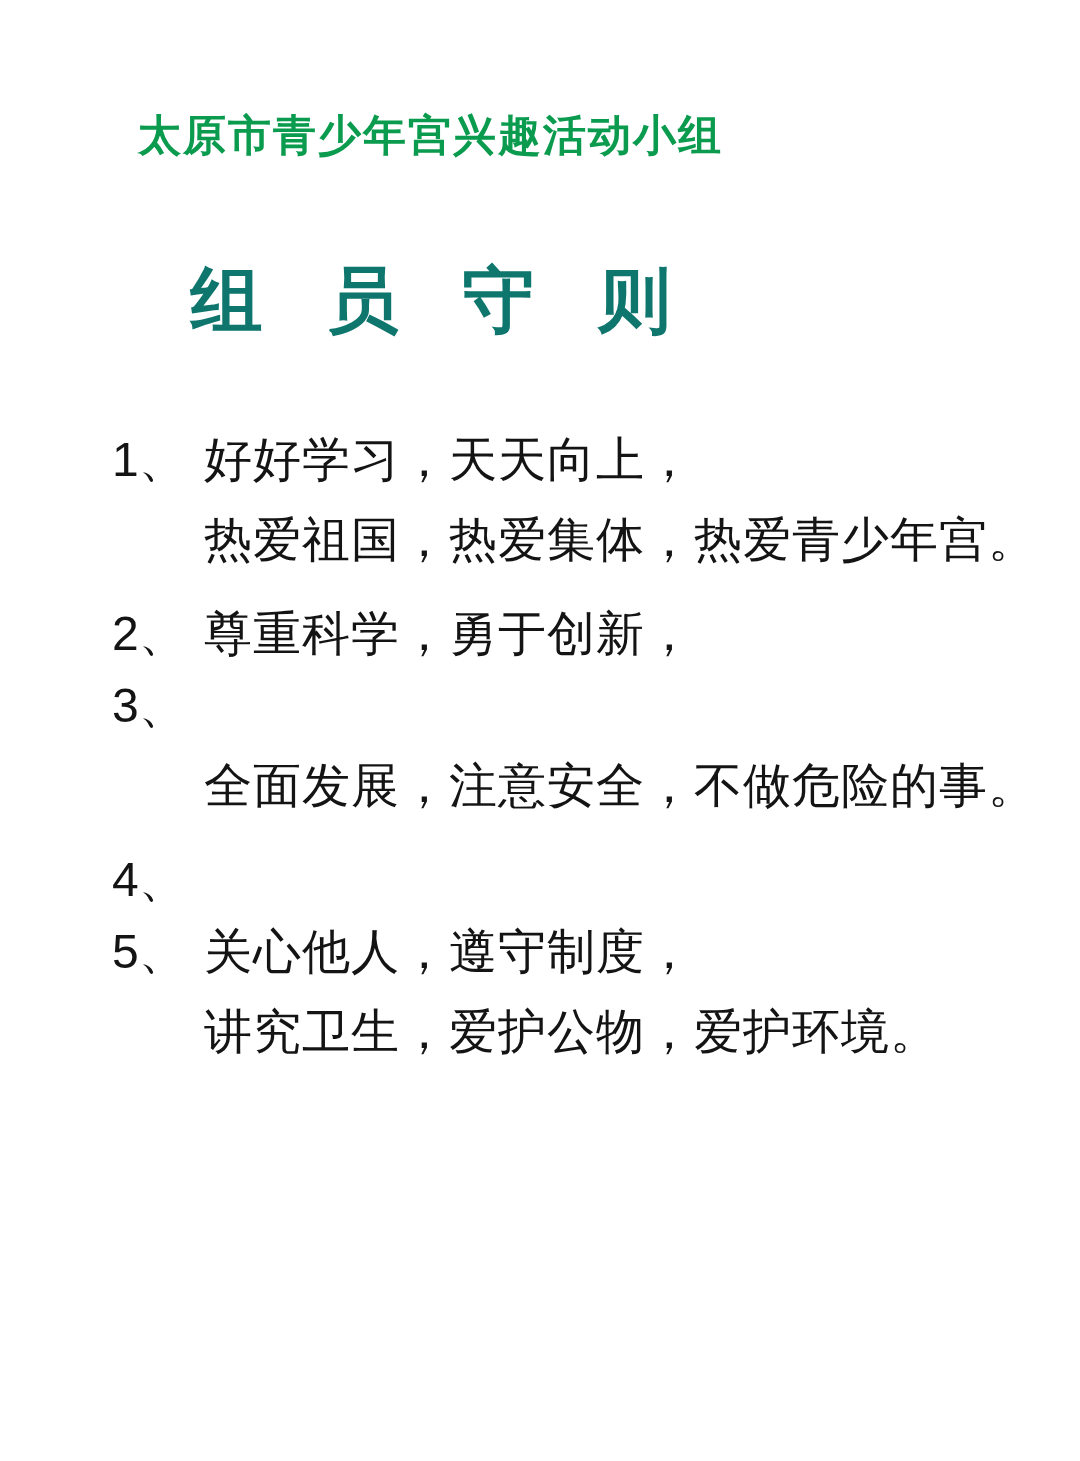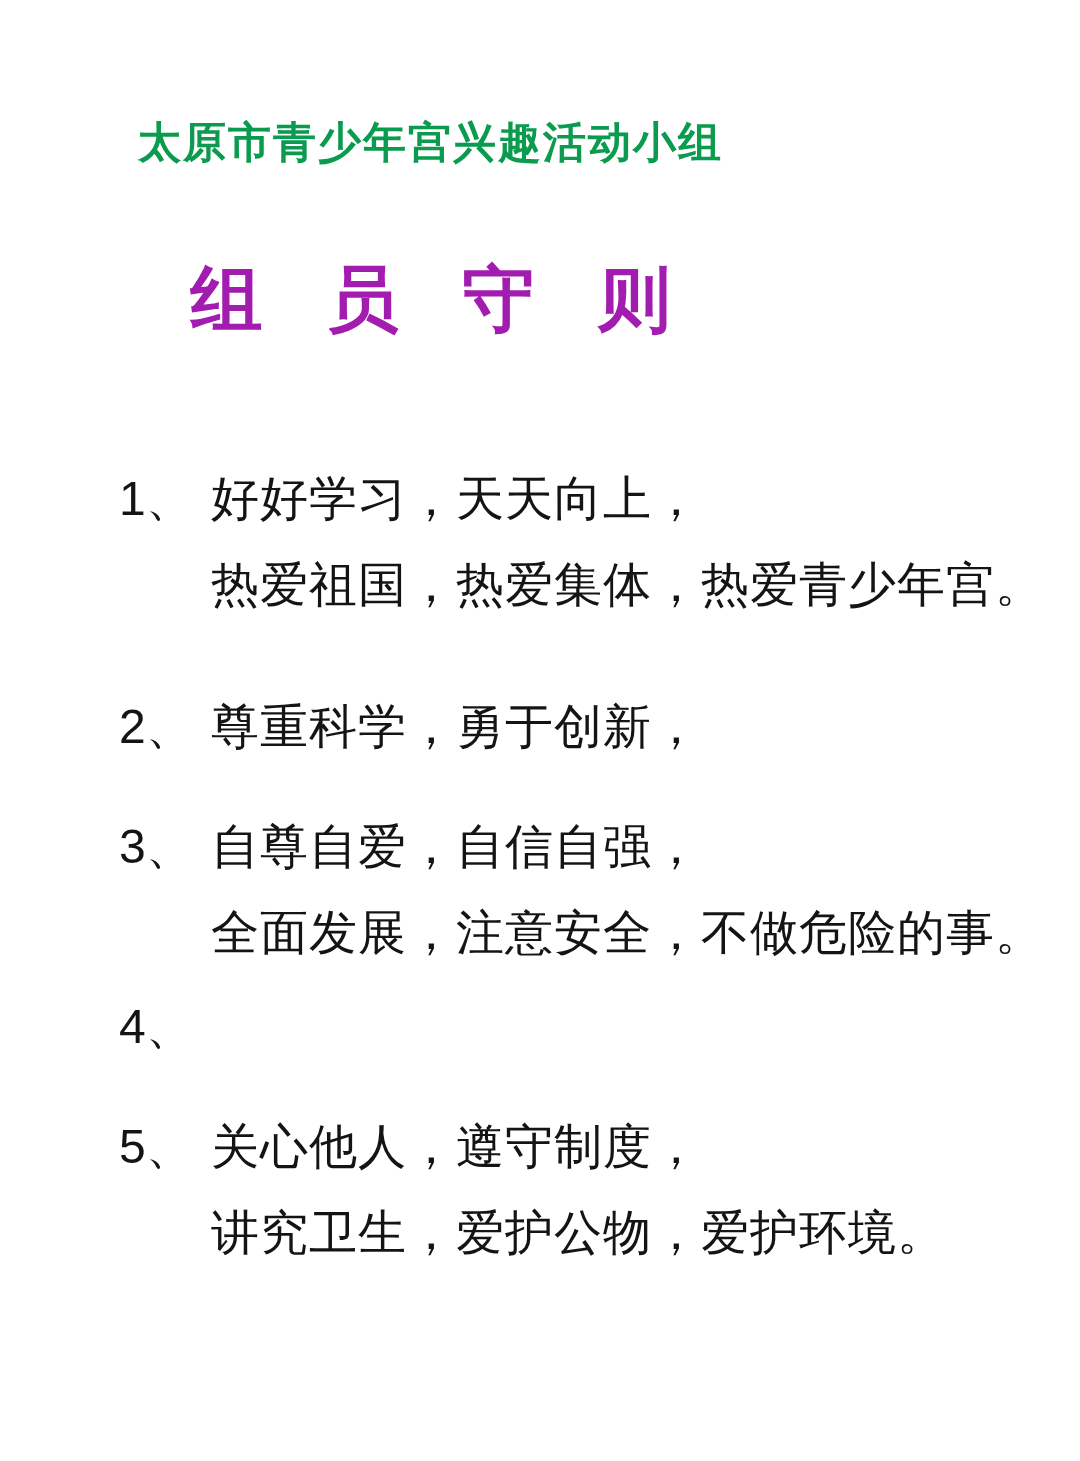--- a/index.html
+++ b/index.html
@@ -12,39 +12,39 @@
     background: #ffffff;
     font-family: "Liberation Sans", "DejaVu Sans", sans-serif;
     color: #1b1b1b;
     overflow: hidden;
   }
   .page {
     position: relative;
     width: 861px;
     height: 1461px;
     box-sizing: border-box;
-    padding: 7px;
+    padding: 0;
   }
   .org-title {
     text-align: center;
     color: #0a9b4e;
     font-size: 43px;
     font-weight: bold;
     letter-spacing: 2px;
     margin: 0;
     padding-top: 112px;
     line-height: 1.1;
   }
   .doc-title {
     text-align: center;
     font-size: 72px;
     font-weight: bold;
     letter-spacing: 22px;
-    color: #a21caf;
-    margin: 8px;
+    color: #0f766e;
+    margin: 16px;
     padding-top: 86px;
     line-height: 1.1;
     text-indent: 22px;
   }
   .rules {
     margin: 0;
     padding: 0;
     list-style: none;
     padding-top: 72px;
   }
@@ -64,30 +64,29 @@
     flex: 0 0 92px;
     letter-spacing: 0px;
     color: #141414;
   }
   .rule-text {
     font-size: 48px;
     font-weight: 500;
     color: #141414;
     letter-spacing: 1px;
     white-space: nowrap;
-    margin-top: 48px;
   }
   .rule-line2 {
     padding-left: 204px;
     font-size: 48px;
     font-weight: 500;
     color: #141414;
     letter-spacing: 1px;
     white-space: nowrap;
-    margin-top: 22px;
+    margin-top: 16px;
     margin-bottom: 30px;
   }
 </style>
 </head>
 <body>
 
 <div class="page">
 
   <h1 class="org-title">太原市青少年宫兴趣活动小组</h1>
 
@@ -106,21 +105,20 @@
     <li class="rule">
       <div class="rule-line1">
         <span class="rule-num">2、</span>
         <span class="rule-text">尊重科学，勇于创新，</span>
       </div>
     </li>
 
     <li class="rule">
       <div class="rule-line1">
         <span class="rule-num">3、</span>
-        <span class="rule-text">自尊自爱，自信自强，</span>
       </div>
       <div class="rule-line2">全面发展，注意安全，不做危险的事。</div>
     </li>
 
     <li class="rule">
       <div class="rule-line1">
         <span class="rule-num">4、</span>
       </div>
     </li>
 

